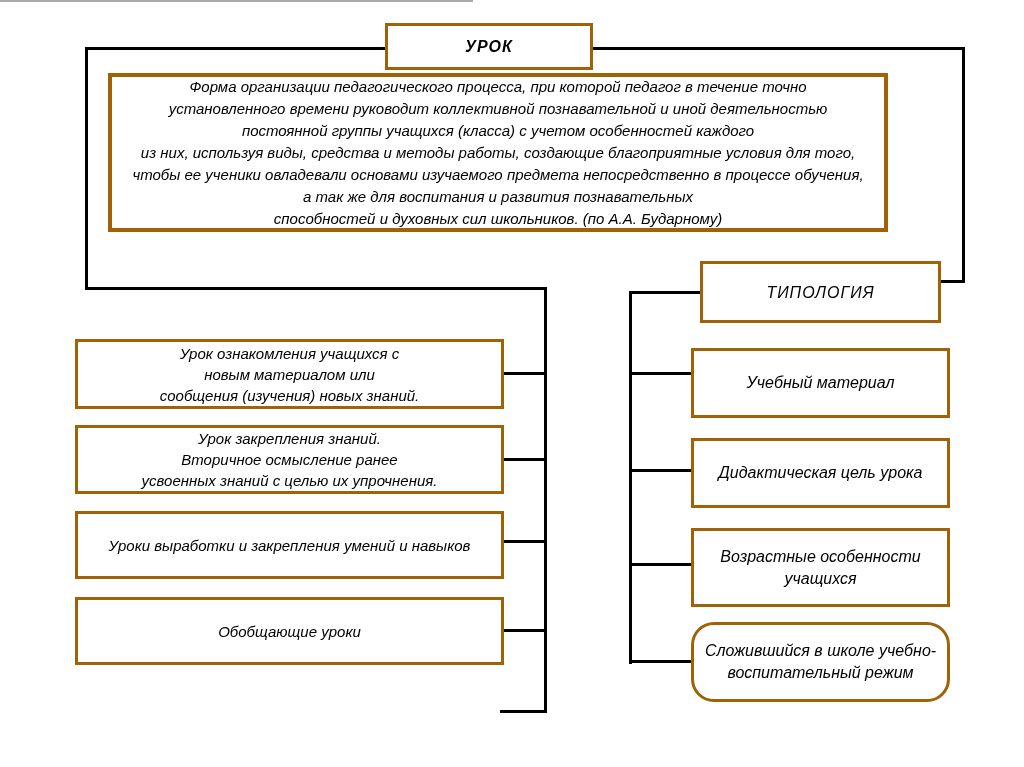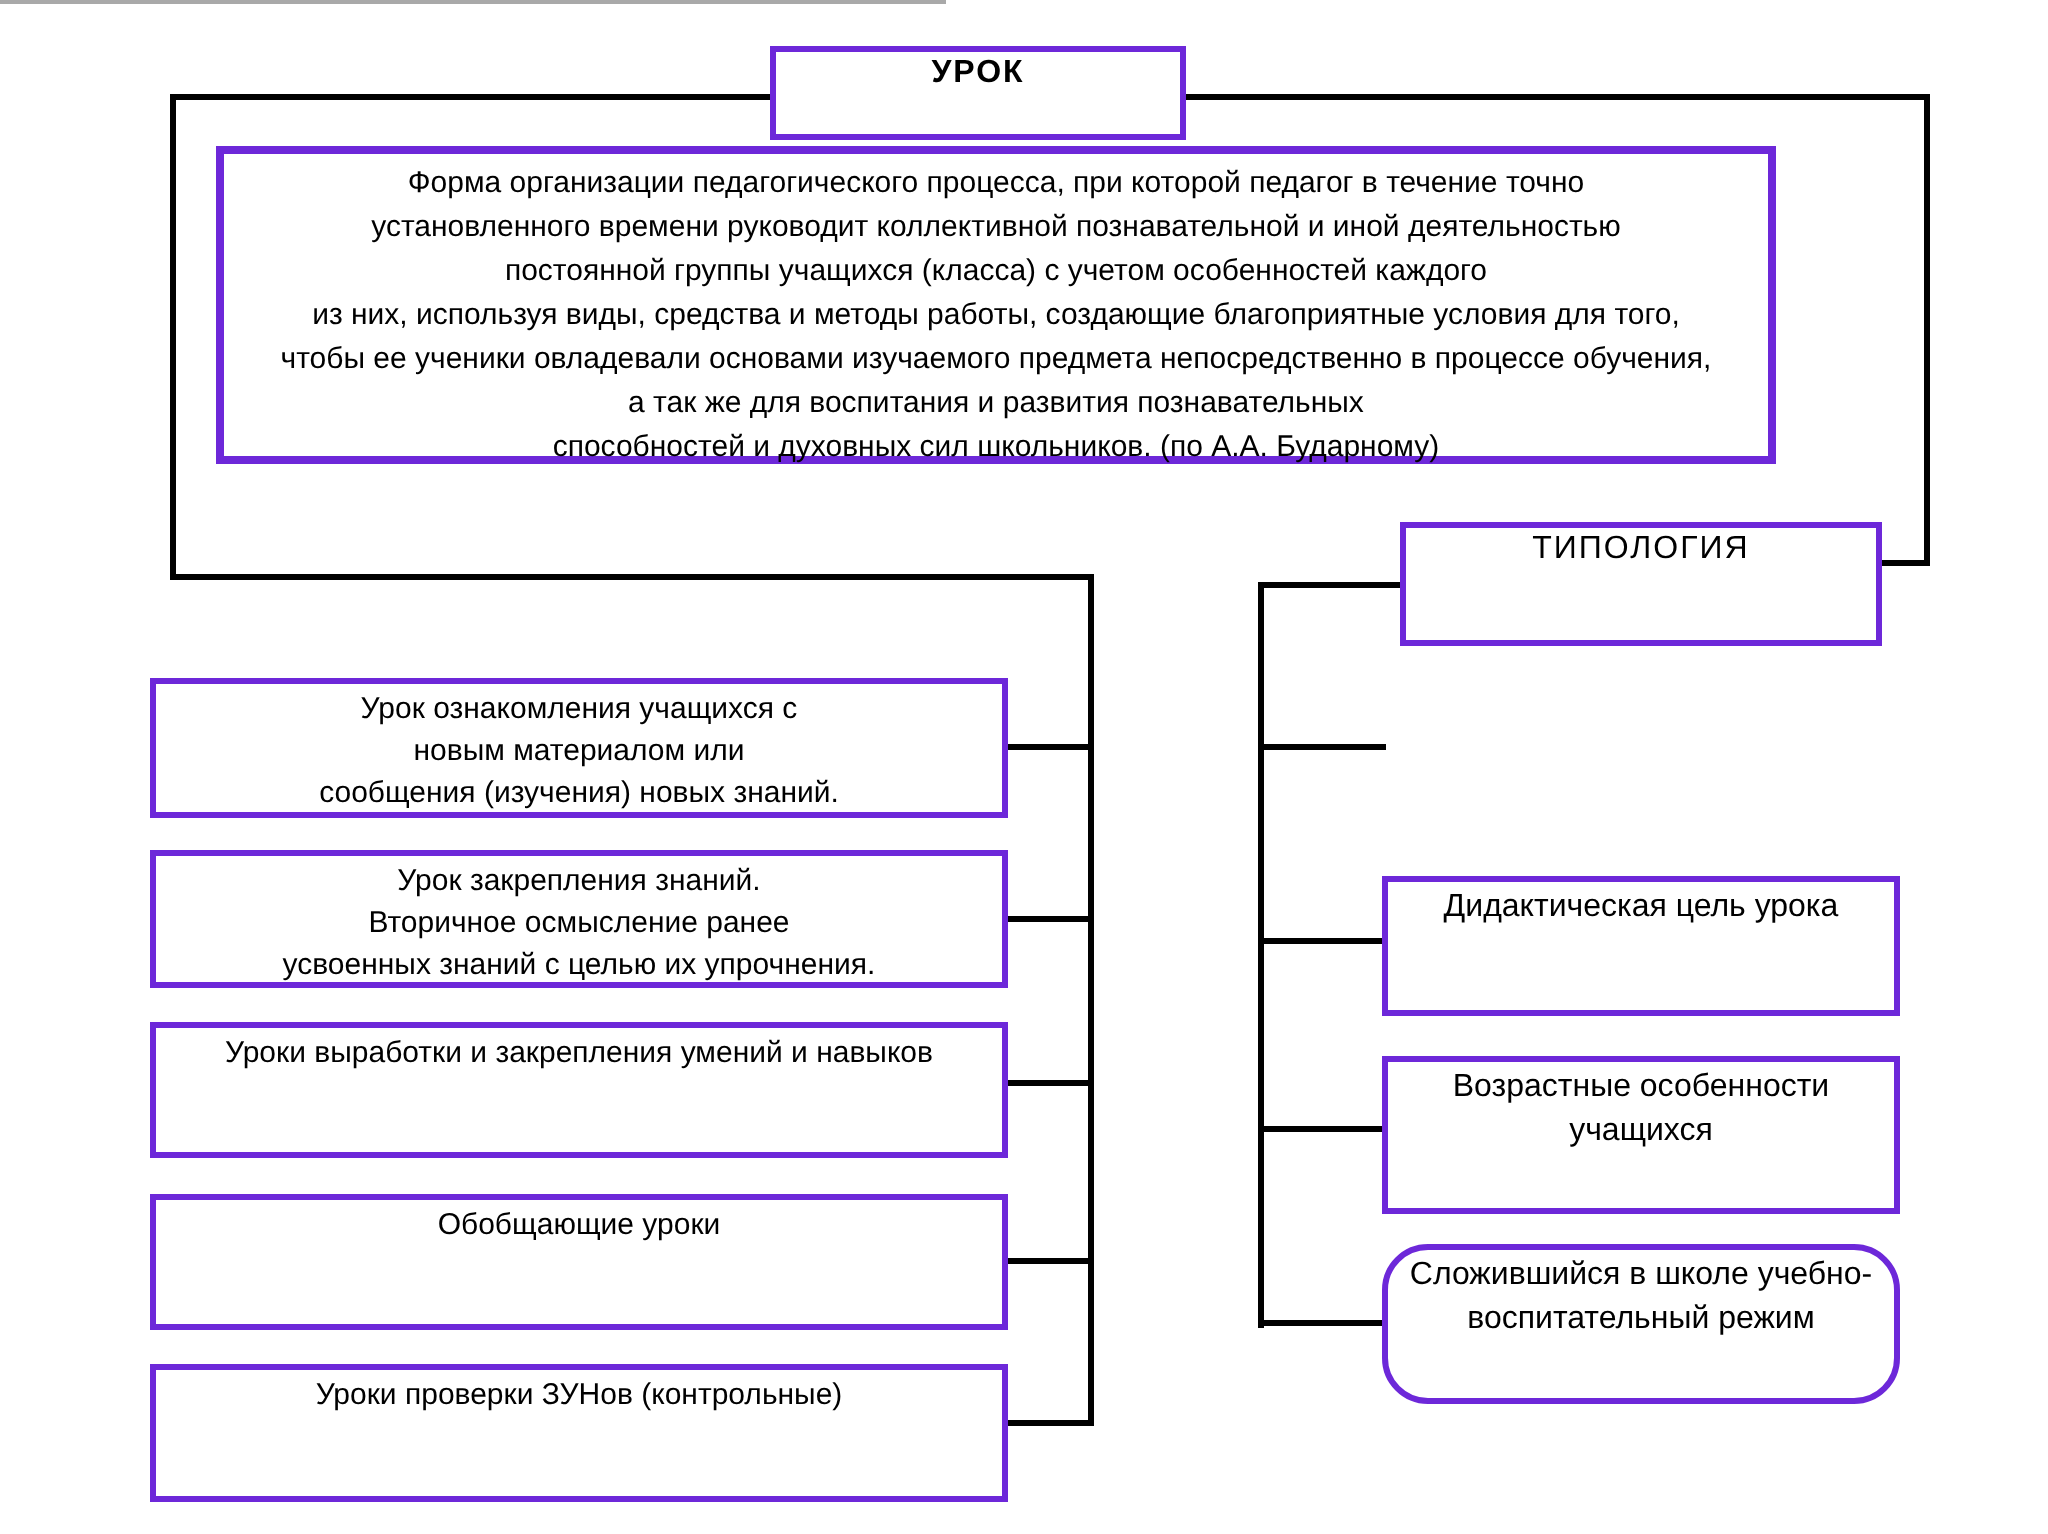--- a/index.html
+++ b/index.html
@@ -9,29 +9,30 @@
     height: 767px;
     background: #ffffff;
     font-family: "Liberation Sans", "DejaVu Sans", sans-serif;
     color: #000000;
     overflow: hidden;
   }
   .box {
     position: absolute;
     box-sizing: border-box;
     background: #ffffff;
-    border: 3px solid #6d28d9;
+    border: 3px solid #a16207;
     display: flex;
-    align-items: flex-start;
+    align-items: center;
     justify-content: center;
     text-align: center;
     white-space: pre-line;
     z-index: 2;
     font-size: 15px;
     line-height: 21px;
+    font-style: italic;
   }
   .line {
     position: absolute;
     background: #000000;
     z-index: 1;
   }
   .hline { height: 3px; }
   .vline { width: 3px; }
   #root-box {
     left: 385px; top: 23px; width: 208px; height: 47px;
@@ -143,24 +144,24 @@
     <span>Урок закрепления знаний.
 Вторичное осмысление ранее
 усвоенных знаний с целью их упрочнения.</span>
   </div>
   <div class="box tip-item" id="tip-item-3">
     <span>Уроки выработки и закрепления умений и навыков</span>
   </div>
   <div class="box tip-item" id="tip-item-4">
     <span>Обобщающие уроки</span>
   </div>
-  <div class="box tip-item" id="tip-item-5">
-    <span>Уроки проверки ЗУНов (контрольные)</span>
+
+  <div class="box str-item" id="str-item-1">
+    <span>Учебный материал</span>
   </div>
-
   <div class="box str-item" id="str-item-2">
     <span>Дидактическая цель урока</span>
   </div>
   <div class="box str-item" id="str-item-3">
     <span>Возрастные особенности
 учащихся</span>
   </div>
   <div class="box str-item" id="str-item-4">
     <span>Сложившийся в школе учебно-
 воспитательный режим</span>

